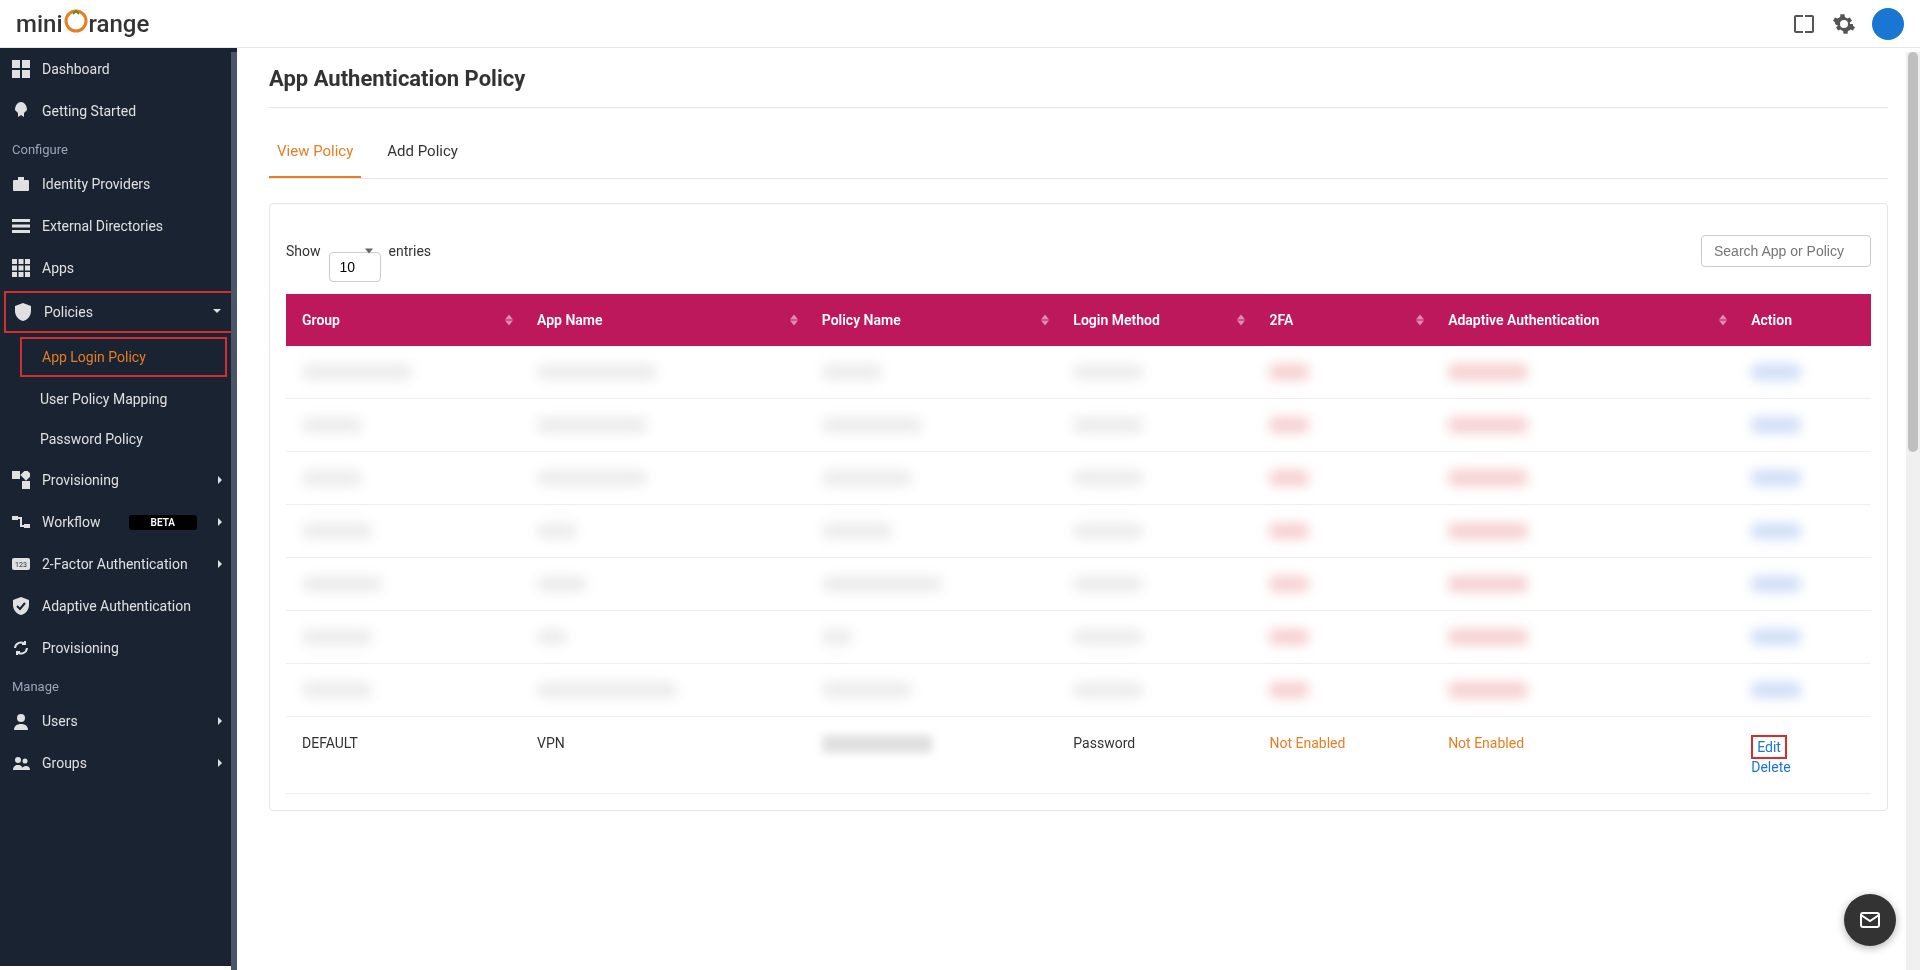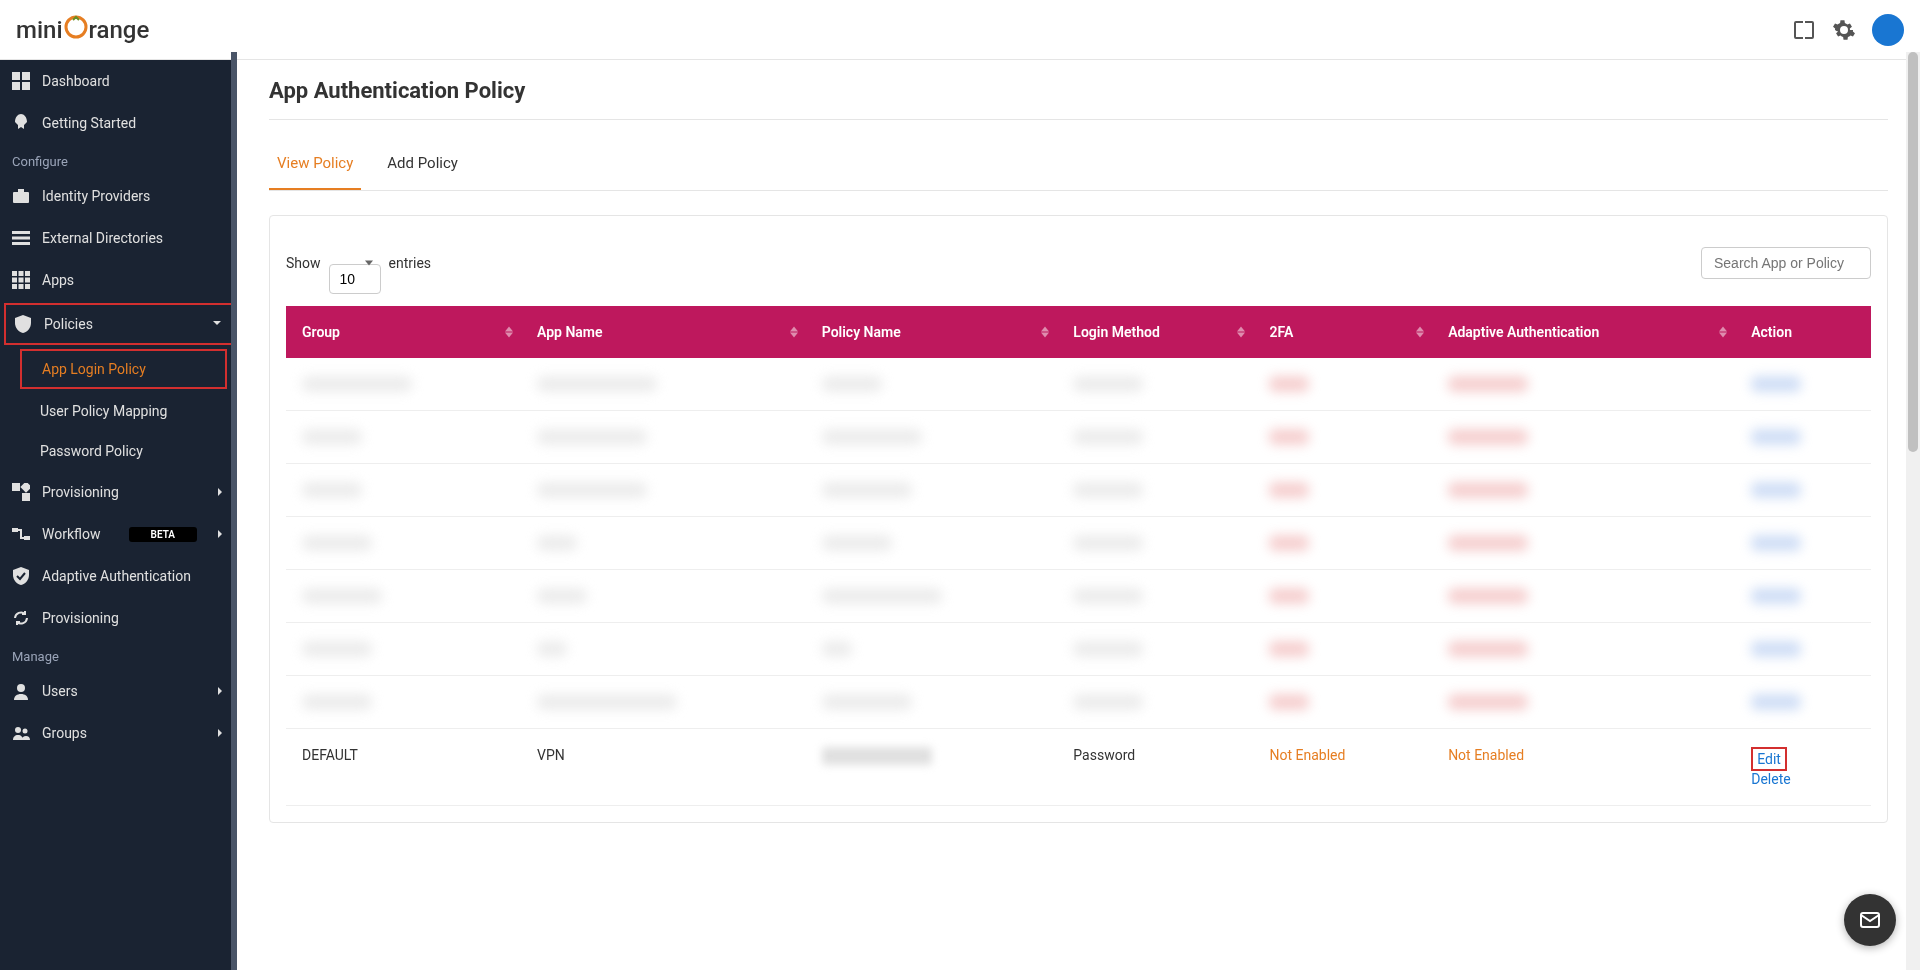--- a/index.html
+++ b/index.html
@@ -1,19 +1,19 @@
 <!DOCTYPE html>
 <html><head>
   <meta charset="utf-8">
   <style>
     * { margin: 0; padding: 0; box-sizing: border-box; }
     body { font-family: -apple-system, BlinkMacSystemFont, 'Segoe UI', Roboto, sans-serif; background: #ffffff; }
 
     
-    .header { height: 60px; display: flex; align-items: center; justify-content: space-between; padding: 0 16px; border-bottom: 1px solid #e5e5e5; }
+    .header { height: 48px; display: flex; align-items: center; justify-content: space-between; padding: 0 16px; border-bottom: 1px solid #e5e5e5; }
     .logo { display: flex; align-items: center; font-size: 24px; font-weight: 500; color: #333; }
     .logo-mini { color: #333; }
     .logo-o { color: #e67e22; font-size: 26px; position: relative; display: inline-block; }
     .logo-range { color: #333; }
     .header-actions { display: flex; align-items: center; gap: 16px; }
     .header-icon { width: 24px; height: 24px; cursor: pointer; color: #555; }
     .avatar { width: 32px; height: 32px; border-radius: 50%; background: #1976d2; cursor: pointer; }
 
     
     .container { display: flex; height: calc(100vh - 52px); }
@@ -205,20 +205,34 @@
     <div class="nav-item">
       <span class="nav-icon">
         <svg viewBox="0 0 18 18" fill="currentColor">
             <rect x="0" y="3" width="6" height="4"></rect>
             <rect x="12" y="11" width="6" height="4"></rect>
             <path d="M6 5h3v8h3" stroke="currentColor" fill="none" stroke-width="2"></path>
           </svg>
       </span>
       <span class="nav-label">Workflow</span>
       <span class="badge-beta">BETA</span>
+      <span class="nav-chevron">
+        <svg width="10" height="10" viewBox="0 0 10 10" fill="currentColor">
+            <path d="M3 1l4 4-4 4"></path>
+          </svg>
+      </span>
+    </div>
+    <div class="nav-item">
+      <span class="nav-icon">
+        <svg viewBox="0 0 18 18" fill="currentColor">
+            <rect x="0" y="3" width="18" height="12" rx="2"></rect>
+            <text x="9" y="12" text-anchor="middle" fill="#1a2332" font-size="7">123</text>
+          </svg>
+      </span>
+      <span class="nav-label">2-Factor Authentication</span>
       <span class="nav-chevron">
         <svg width="10" height="10" viewBox="0 0 10 10" fill="currentColor">
             <path d="M3 1l4 4-4 4"></path>
           </svg>
       </span>
     </div>
     <div class="nav-item">
       <span class="nav-icon">
         <svg viewBox="0 0 18 18" fill="currentColor">
             <path d="M9 0l8 3v5c0 5-3.5 9-8 10-4.5-1-8-5-8-10V3l8-3z"></path>

